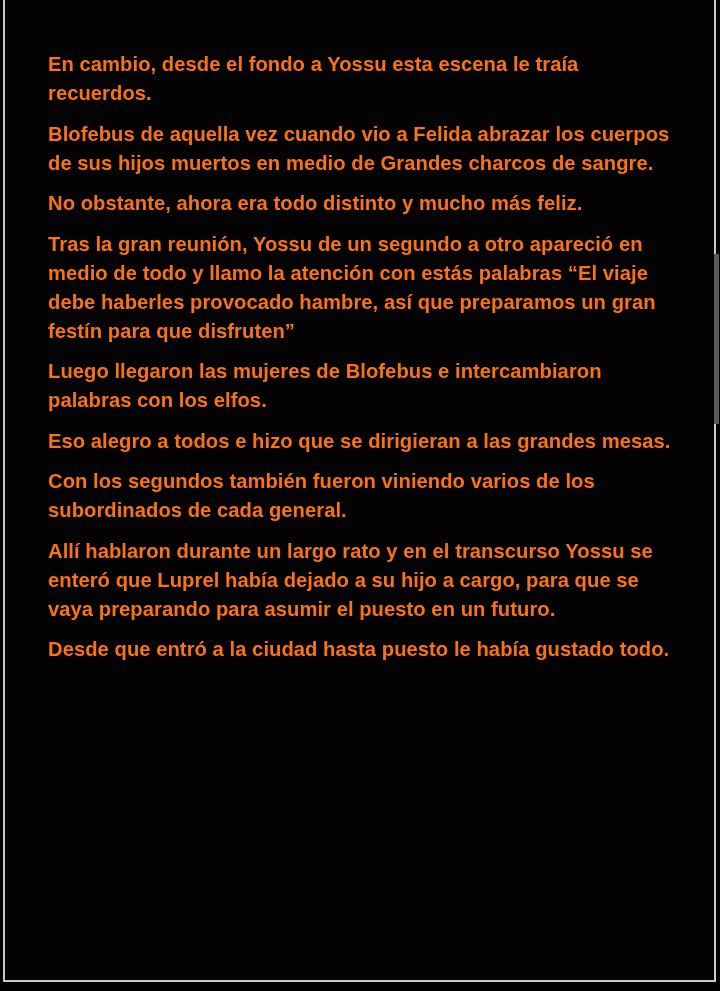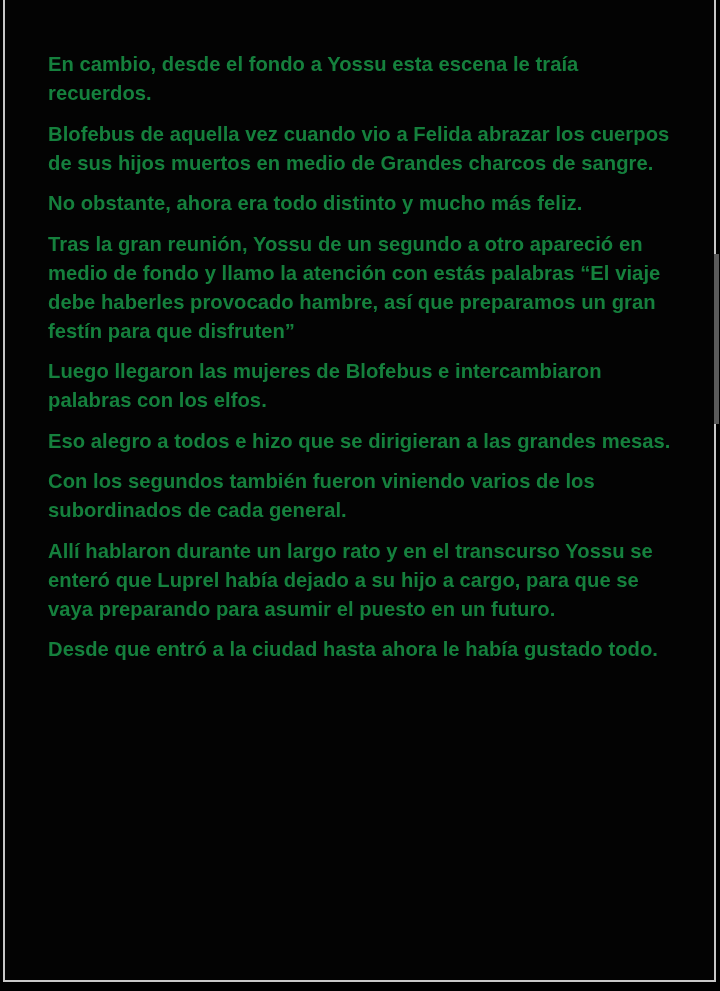--- a/index.html
+++ b/index.html
@@ -39,41 +39,41 @@
     top: 254px;
     width: 5px;
     height: 170px;
     background: #5a5a5a;
   }
   .content {
     position: absolute;
     left: 48px;
     top: 50px;
     width: 630px;
-    color: #15803d;
+    color: #f97316;
     font-size: 20.2px;
     font-weight: bold;
     line-height: 29px;
     letter-spacing: 0.05px;
   }
   .content p {
     margin: 0 0 11.5px 0;
   }
 </style>
 </head>
 <body>
 
 <div class="frame"></div>
 
 <div class="content">
   <p>En cambio, desde el fondo a Yossu esta escena le traía recuerdos.</p>
   <p>Blofebus de aquella vez cuando vio a Felida abrazar los cuerpos de sus hijos muertos en medio de Grandes charcos de sangre.</p>
   <p>No obstante, ahora era todo distinto y mucho más feliz.</p>
-  <p>Tras la gran reunión, Yossu de un segundo a otro apareció en medio de fondo y llamo la atención con estás palabras “El viaje debe haberles provocado hambre, así que preparamos un gran festín para que disfruten”</p>
+  <p>Tras la gran reunión, Yossu de un segundo a otro apareció en medio de todo y llamo la atención con estás palabras “El viaje debe haberles provocado hambre, así que preparamos un gran festín para que disfruten”</p>
   <p>Luego llegaron las mujeres de Blofebus e intercambiaron palabras con los elfos.</p>
   <p>Eso alegro a todos e hizo que se dirigieran a las grandes mesas.</p>
   <p>Con los segundos también fueron viniendo varios de los subordinados de cada general.</p>
   <p>Allí hablaron durante un largo rato y en el transcurso Yossu se enteró que Luprel había dejado a su hijo a cargo, para que se vaya preparando para asumir el puesto en un futuro.</p>
-  <p>Desde que entró a la ciudad hasta ahora le había gustado todo.</p>
+  <p>Desde que entró a la ciudad hasta puesto le había gustado todo.</p>
 </div>
 
 <div class="scroll-track"></div>
 <div class="scroll-thumb"></div>
 
 </body></html>

